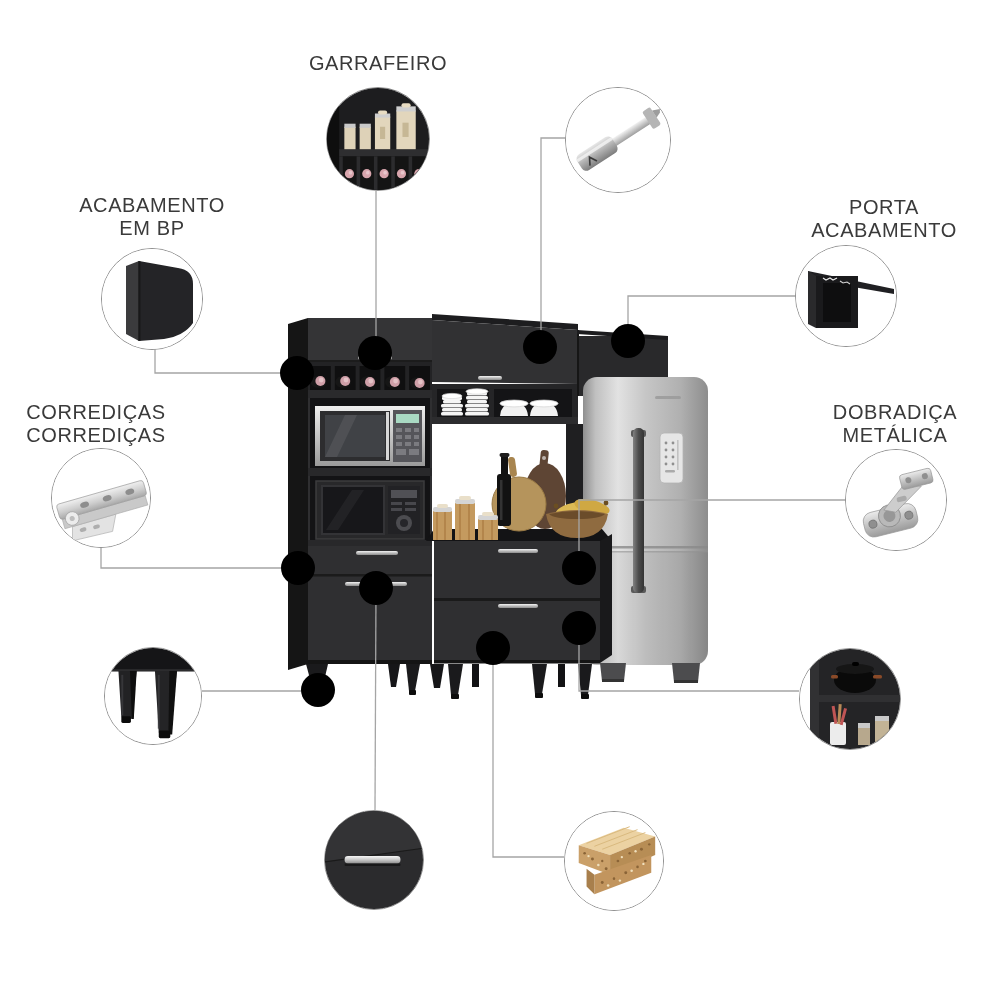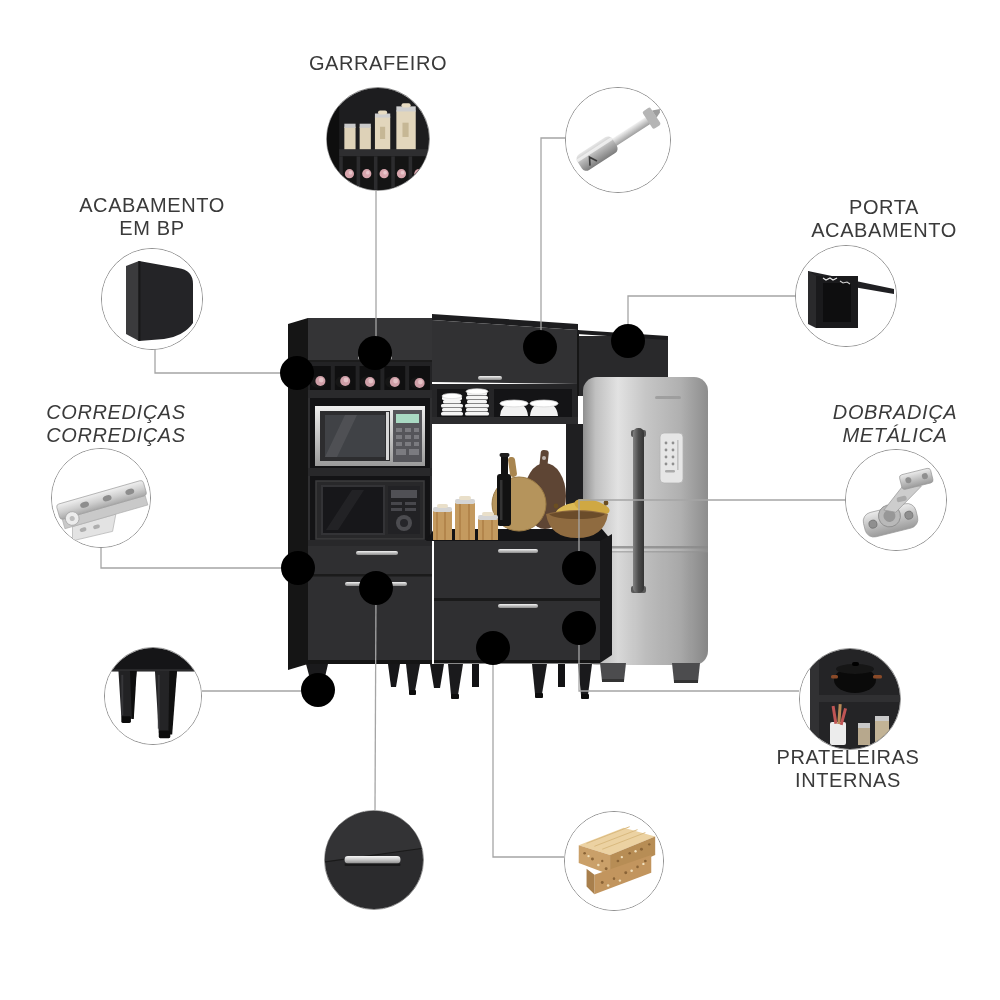--- a/index.html
+++ b/index.html
@@ -21,22 +21,22 @@
     border:1px solid #8f8f8f;background:#ffffff;overflow:hidden;
     box-sizing:border-box;
   }
   .icon-circle svg{display:block;width:100%;height:100%;}
 
   
   #lbl-garrafeiro  {left:378px;top:52px; transform:translateX(-50%);}
   #lbl-pistao      {left:618px;top:44px; transform:translateX(-50%);}
   #lbl-acabamento  {left:152px;top:194px;transform:translateX(-50%);}
   #lbl-porta       {left:884px;top:196px;transform:translateX(-50%);}
-  #lbl-corredicas  {left:116px;top:401px;transform:translateX(-50%);font-style:italic;}
-  #lbl-dobradica   {left:895px;top:401px;transform:translateX(-50%);font-style:italic;}
+  #lbl-corredicas  {left:96px;top:401px;transform:translateX(-50%);}
+  #lbl-dobradica   {left:895px;top:401px;transform:translateX(-50%);}
   #lbl-pes         {left:155px;top:751px;transform:translateX(-50%);}
   #lbl-prateleiras {left:848px;top:746px;transform:translateX(-50%);}
   #lbl-puxadores   {left:375px;top:913px;transform:translateX(-50%);}
   #lbl-estrutura   {left:616px;top:914px;transform:translateX(-50%);}
 
   
   #ic-garrafeiro  {left:326px;top:87px; width:104px;height:104px;}
   #ic-pistao      {left:565px;top:87px; width:106px;height:106px;}
   #ic-acabamento  {left:101px;top:248px;width:102px;height:102px;}
   #ic-porta       {left:795px;top:245px;width:102px;height:102px;}
@@ -346,24 +346,20 @@
     <span>ACABAMENTO</span>
   </div>
   <div class="feature-label" id="lbl-corredicas">
     <span>CORREDIÇAS</span>
     <span>CORREDIÇAS</span>
   </div>
   <div class="feature-label" id="lbl-dobradica">
     <span>DOBRADIÇA</span>
     <span>METÁLICA</span>
   </div>
-  <div class="feature-label" id="lbl-prateleiras">
-    <span>PRATELEIRAS</span>
-    <span>INTERNAS</span>
-  </div>
 
   <div class="icon-circle" id="ic-garrafeiro">
     <svg viewBox="0 0 100 100">
       <rect width="100" height="100" fill="#1d1d1f"></rect>
       <rect width="12" height="100" fill="#0e0e0e"></rect>
       <rect x="12" y="60" width="88" height="7" fill="#2e2e30"></rect>
       <rect x="17" y="38" width="11" height="22" fill="#ded2b8"></rect>
         <rect x="17" y="35" width="11" height="4" fill="#c9c9c9"></rect>
       <rect x="32" y="38" width="11" height="22" fill="#ded2b8"></rect>
         <rect x="32" y="35" width="11" height="4" fill="#c9c9c9"></rect>

